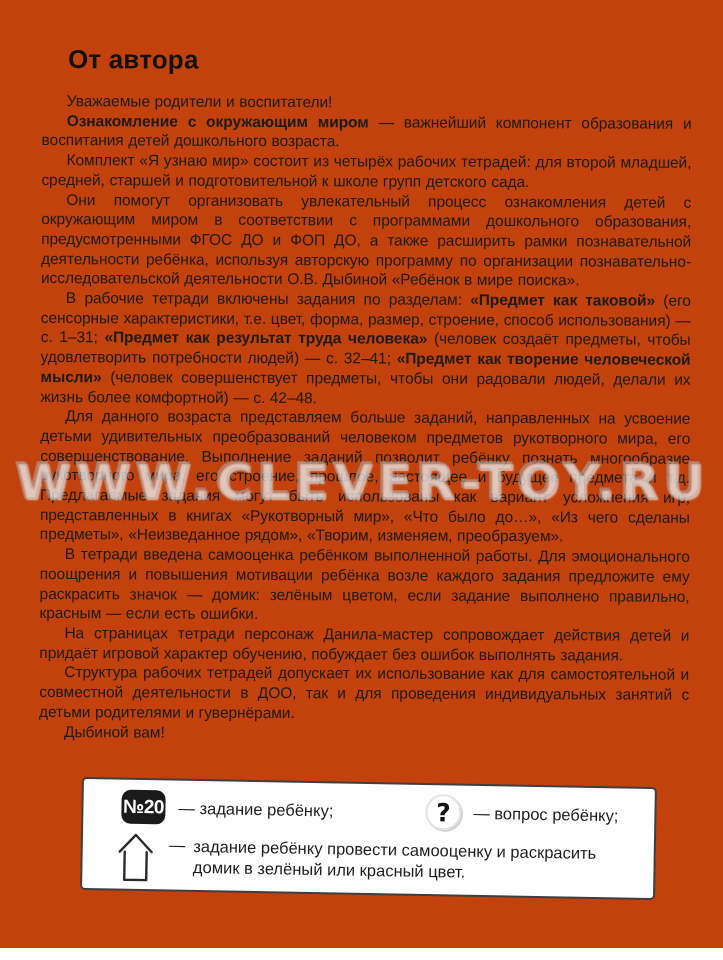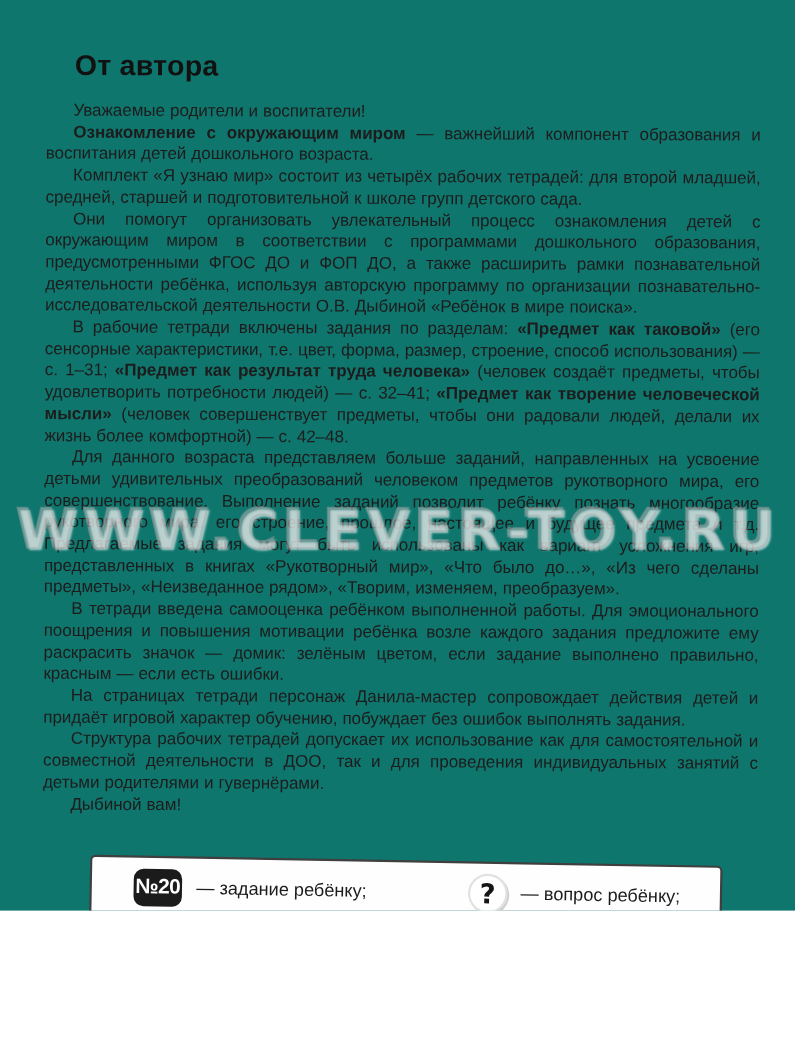--- a/index.html
+++ b/index.html
@@ -2,22 +2,22 @@
 <html lang="ru"><head>
 <meta charset="utf-8">
 <style>
   html, body {
     margin: 0; padding: 0;
     background: #ffffff;
   }
   .page {
     position: relative;
     width: 723px;
-    height: 828px;
-    background: #0f766e;
+    height: 948px;
+    background: #c2410c;
     overflow: hidden;
     font-family: "Liberation Sans", "DejaVu Sans", sans-serif;
     color: #1c1c1c;
   }
   .article {
     position: absolute;
     top: 44px;
     left: 42px;
     width: 650px;
     transform: rotate(0.25deg);

